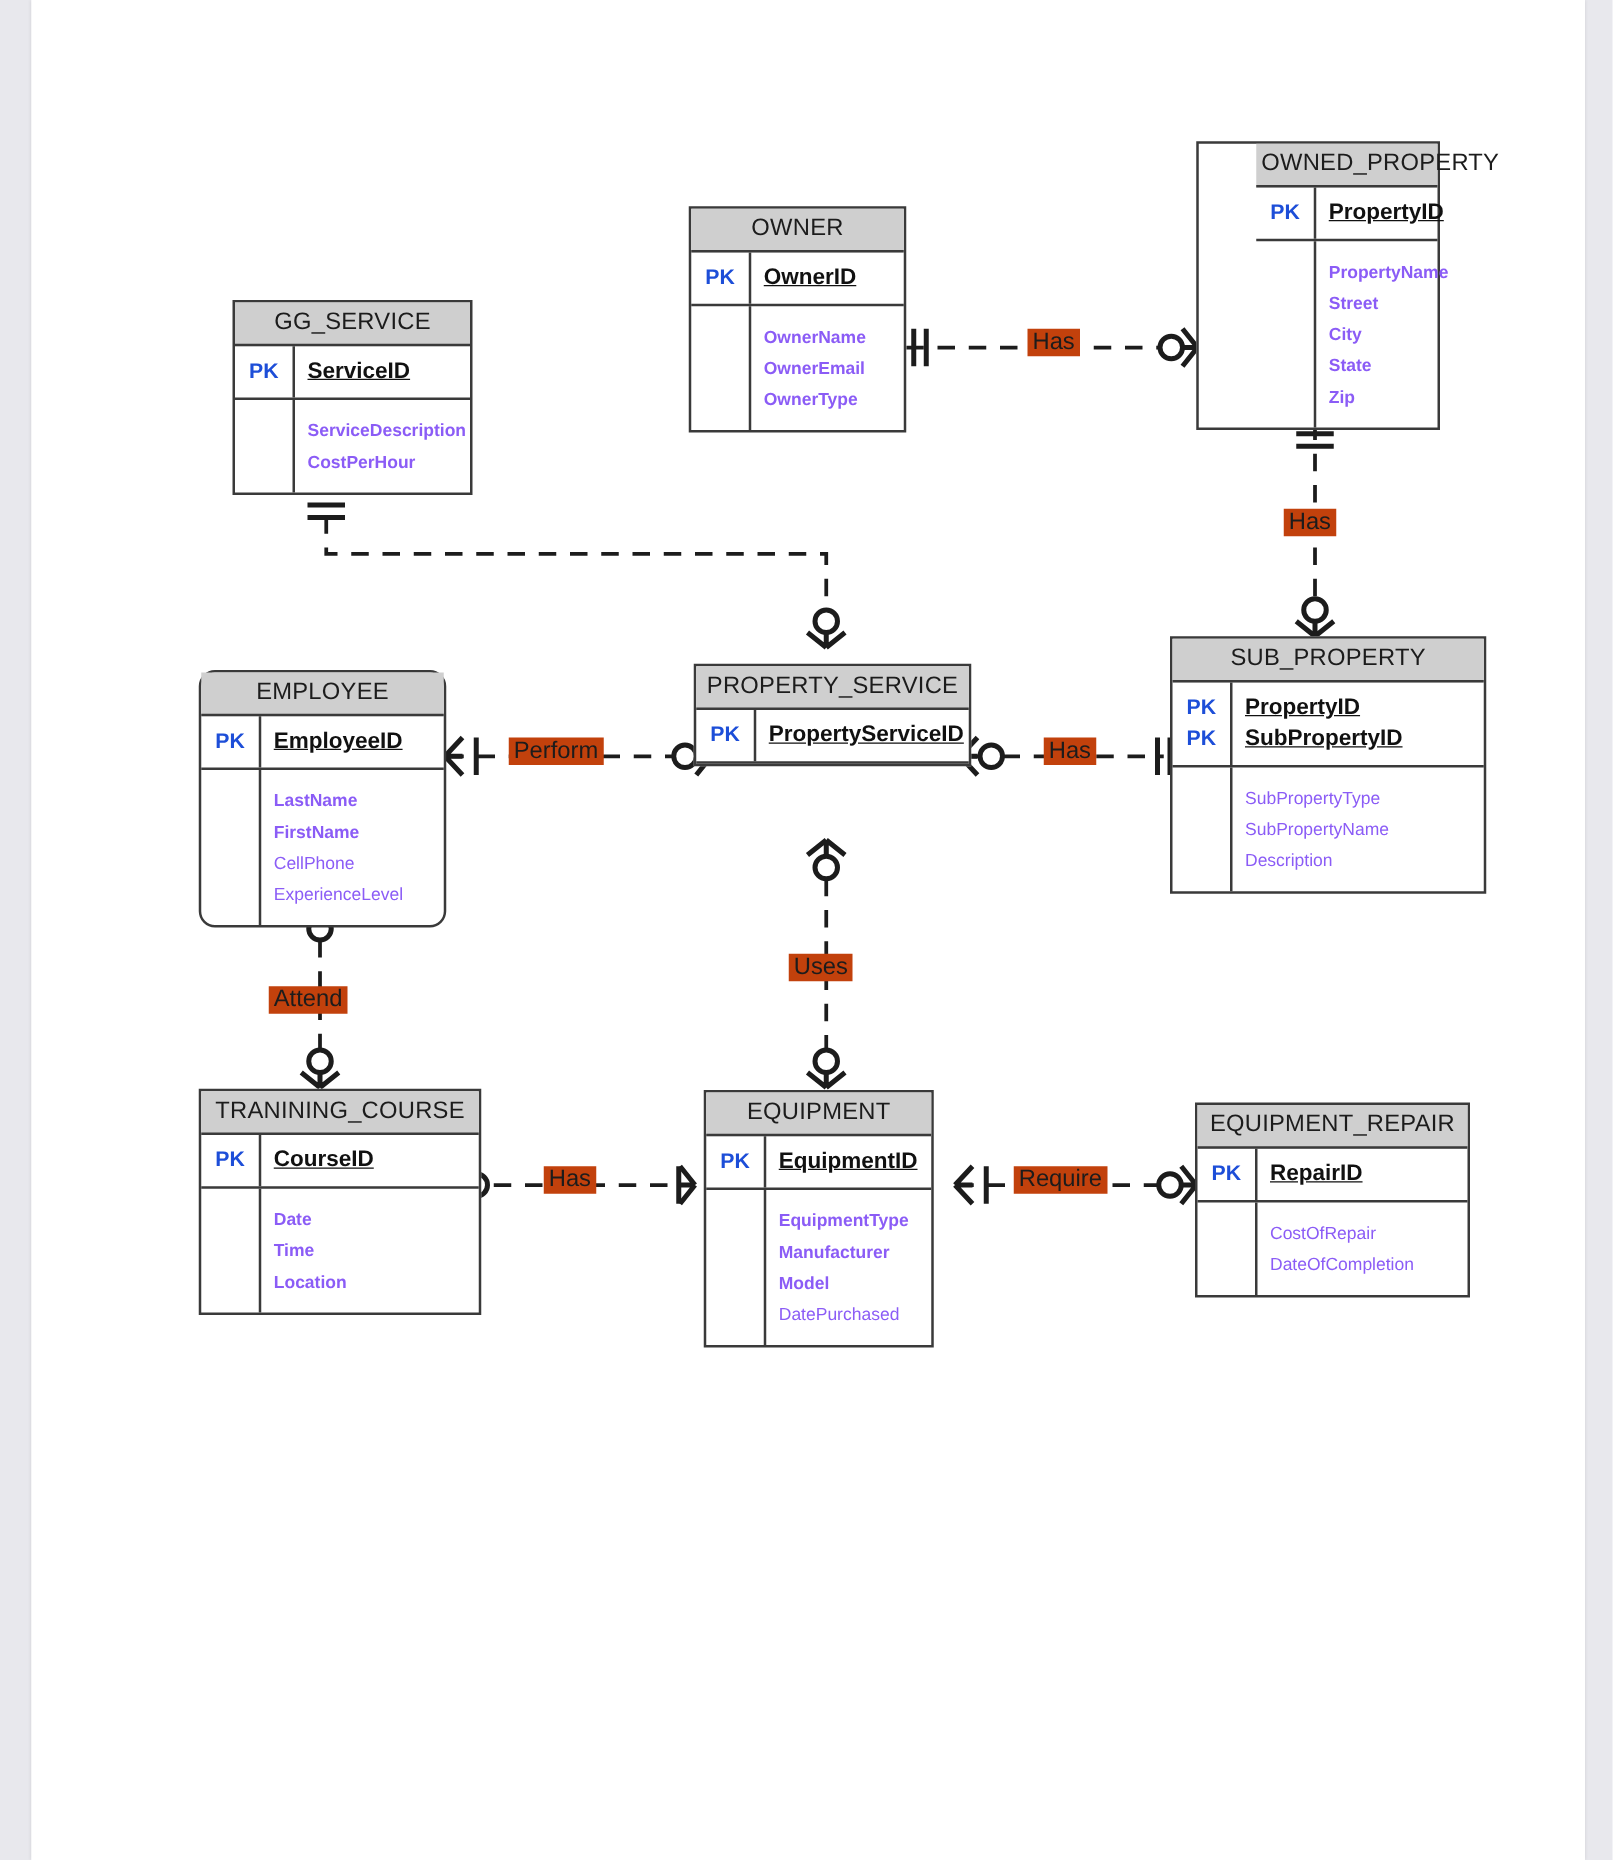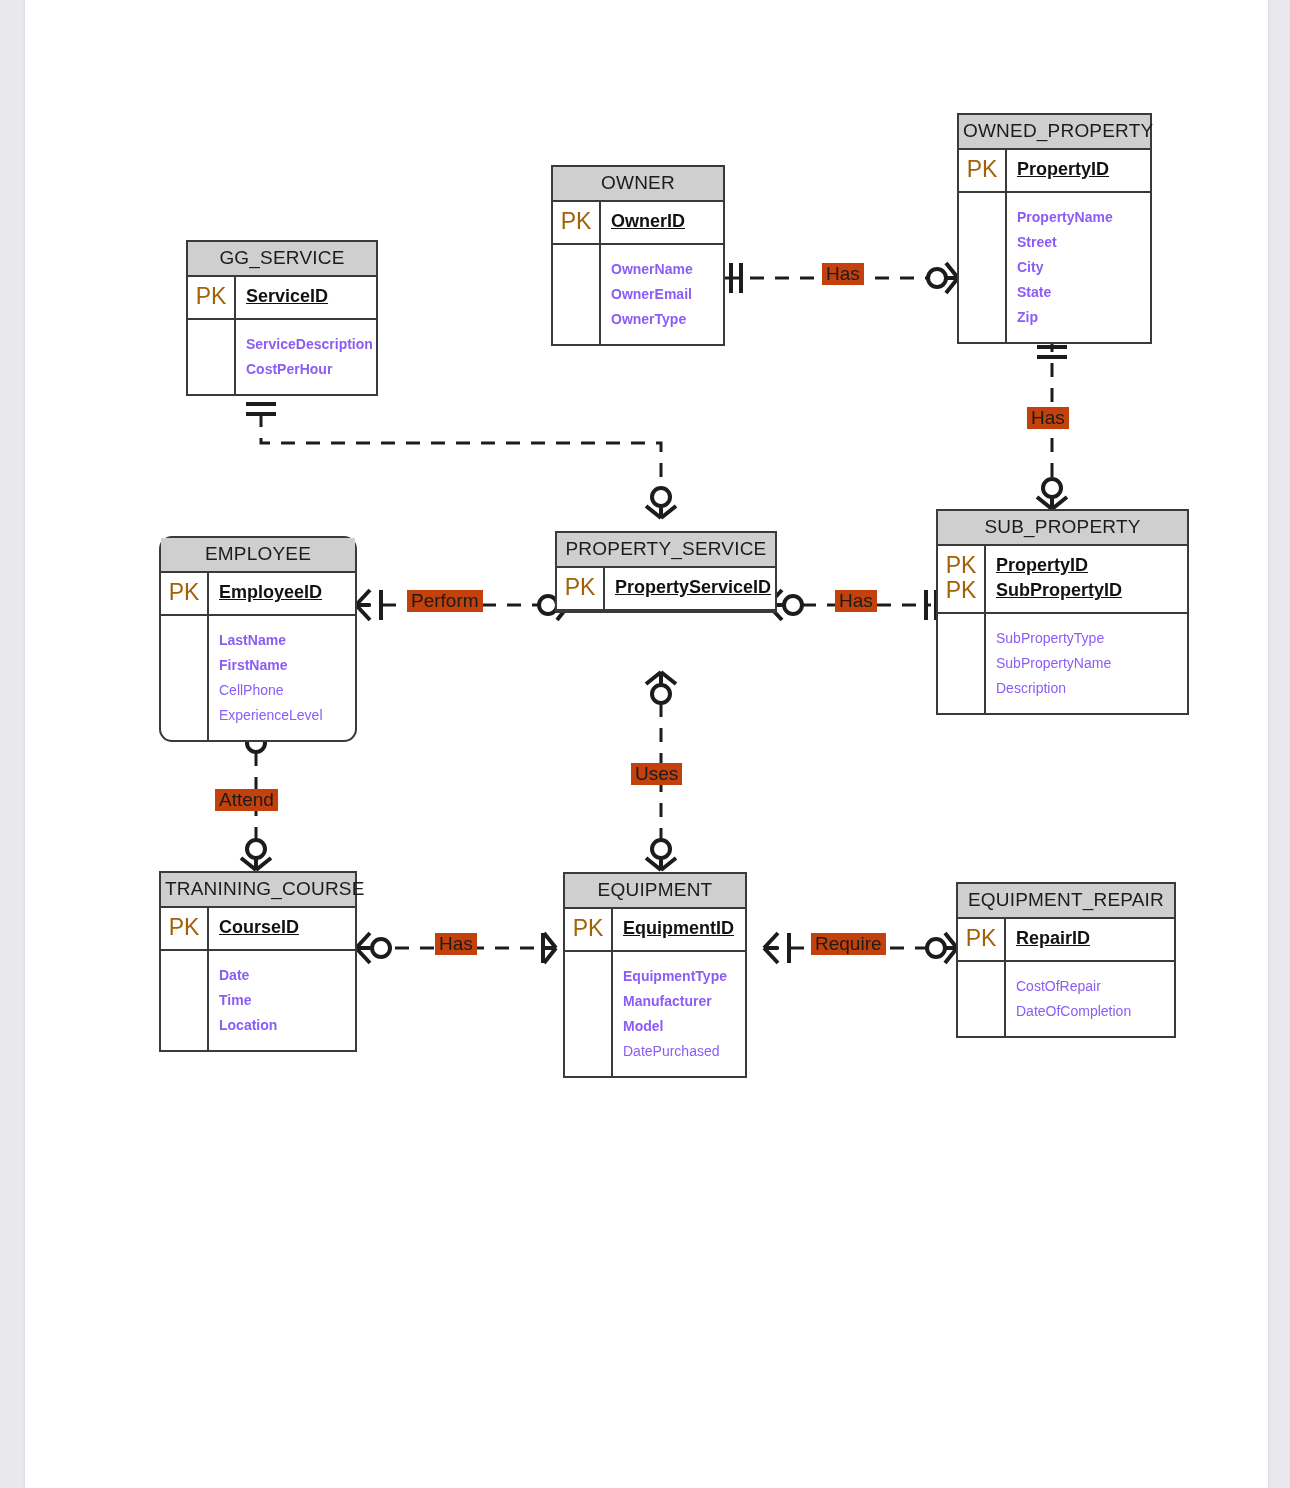--- a/index.html
+++ b/index.html
@@ -45,21 +45,21 @@
     box-sizing:border-box;
     padding:7px 0 7px 0;
     display:flex;flex-direction:column;align-items:center;
   }
   .acol{
     flex:1 1 auto;
     box-sizing:border-box;
     padding:7px 8px 9px 10px;
     display:flex;flex-direction:column;
   }
-  .klabel{font-size:23px;font-weight:normal;color:#a16207;line-height:25px;}
+  .klabel{font-size:17px;font-weight:bold;color:#1d4ed8;line-height:25px;}
   .pk-attr{
     font-size:18px;font-weight:bold;color:#111;
     text-decoration:underline;line-height:25px;white-space:nowrap;
   }
   .attr{font-size:14px;color:#8b5cf6;line-height:25px;white-space:nowrap;}
   .attr.req{font-weight:bold;}
   .sec.attrs .kcol{padding:0;}
   .sec.attrs .acol{padding-top:12px;padding-bottom:12px;}
 
   
@@ -212,21 +212,21 @@
           <div class="kcol"></div>
           <div class="acol">
             <span class="attr req">OwnerName</span>
             <span class="attr req">OwnerEmail</span>
             <span class="attr req">OwnerType</span>
           </div>
         </div>
       </div>
     </div>
 
-    <div class="entity" style="left:932px;top:113px;width:195px;">
+    <div class="entity" style="left:932px;top:113px;width:195px;padding-left:46px;">
       <div class="ent-title">OWNED_PROPERTY</div>
       <div class="ent-body">
         <div class="sec keys">
           <div class="kcol">
             <span class="klabel">PK</span>
           </div>
           <div class="acol">
             <span class="pk-attr">PropertyID</span>
           </div>
         </div>
@@ -297,21 +297,21 @@
           <div class="kcol"></div>
           <div class="acol">
             <span class="attr">SubPropertyType</span>
             <span class="attr">SubPropertyName</span>
             <span class="attr">Description</span>
           </div>
         </div>
       </div>
     </div>
 
-    <div class="entity" style="left:134px;top:871px;width:198px;">
+    <div class="entity" style="left:134px;top:871px;width:226px;">
       <div class="ent-title">TRANINING_COURSE</div>
       <div class="ent-body">
         <div class="sec keys">
           <div class="kcol">
             <span class="klabel">PK</span>
           </div>
           <div class="acol">
             <span class="pk-attr">CourseID</span>
           </div>
         </div>

